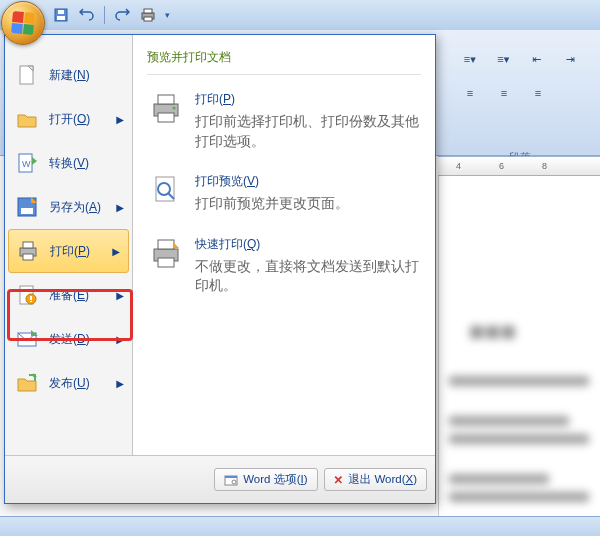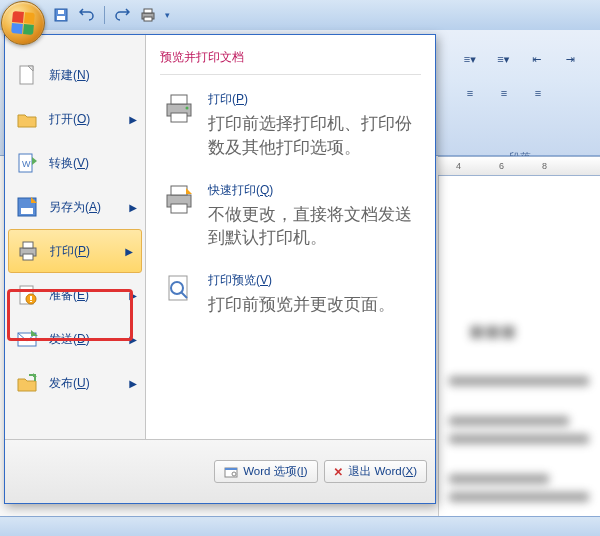--- a/index.html
+++ b/index.html
@@ -35,51 +35,51 @@
   position: absolute; top: 34px; left: 4px;
   width: 432px; height: 470px;
   background: #fff;
   border: 1px solid #316ac5;
   box-shadow: 2px 3px 10px rgba(0,0,0,.35);
   z-index: 15;
   display:flex; flex-direction:column;
 }
 .menu-body { flex:1; display:flex; }
 .menu-left {
-  width: 141px;
+  width: 128px;
   background: #f4f4f4;
   border-right: 1px solid #c5c5c5;
   padding-top: 18px;
 }
 .menu-item {
   height: 44px; display:flex; align-items:center; gap:10px;
   padding: 0 8px 0 10px; font-size:12px; color:#15428b;
   position:relative;
 }
 .menu-item .arrow { margin-left:auto; font-size:10px; color:#15428b; }
 .menu-item.highlighted {
   background: linear-gradient(#ffe8a6, #ffd76b);
   border: 1px solid #e6b24d;
   border-radius:3px;
   margin: 0 3px; padding-left:7px;
 }
 .highlight-box { position:absolute; border:3px solid #e03131; border-radius:4px; pointer-events:none; z-index:16; }
 .menu-icon { width:24px; height:24px; flex:0 0 24px; display:flex; align-items:center; justify-content:center; }
 
 .menu-right { flex:1; padding: 10px 14px 10px 14px; }
-.menu-right-title { font-size:12px; color:#be185d; margin-bottom:8px; padding:4px 0 8px; border-bottom:1px solid #e0e0e0;}
+.menu-right-title { font-size:12px; color:#4d7c0f; margin-bottom:8px; padding:4px 0 8px; border-bottom:1px solid #e0e0e0;}
 .submenu-item { display:flex; gap:12px; padding:8px 2px 14px; }
 .submenu-icon { width:34px; height:34px; flex:0 0 34px; display:flex; align-items:center; justify-content:center; }
 .submenu-text .t { font-size:12px; color:#15428b; margin-bottom:4px; }
-.submenu-text .d { font-size:17px; color:#666; line-height:1.4; }
+.submenu-text .d { font-size:14px; color:#666; line-height:1.4; }
 
 .menu-footer {
   border-top:1px solid #c5c5c5;
   background: linear-gradient(#f6f6f6,#e7e7e7);
-  padding: 20px 8px; display:flex; justify-content:flex-end; gap:6px;
+  padding: 12px 8px; display:flex; justify-content:flex-end; gap:6px;
 }
 .footer-btn {
   display:flex; align-items:center; gap:5px;
   font-size:11.5px; color:#15428b;
   border:1px solid #b6b6b6; background:linear-gradient(#fdfdfd,#ededed);
   padding:3px 9px; border-radius:3px;
 }
 
 .ribbon-behind {
   position:absolute; top:30px; left:0; right:0; height:126px;
@@ -285,42 +285,42 @@
               </svg>
             </div>
             <div class="submenu-text">
               <div class="t">打印(<u>P</u>)</div>
               <div class="d">打印前选择打印机、打印份数及其他打印选项。</div>
             </div>
           </div>
           <div class="submenu-item">
             <div class="submenu-icon">
               <svg width="34" height="34">
+                <rect x="7" y="4" width="18" height="24" fill="#fff" stroke="#999"></rect>
+                <circle cx="15" cy="16" r="6" fill="none" stroke="#4a7ac0" stroke-width="2"></circle>
+                <line x1="19" y1="20" x2="25" y2="26" stroke="#4a7ac0" stroke-width="2"></line>
+              </svg>
+            </div>
+            <div class="submenu-text">
+              <div class="t">打印预览(<u>V</u>)</div>
+              <div class="d">打印前预览并更改页面。</div>
+            </div>
+          </div>
+          <div class="submenu-item">
+            <div class="submenu-icon">
+              <svg width="34" height="34">
                 <rect x="5" y="13" width="24" height="12" fill="#b8b8b8" stroke="#666"></rect>
                 <rect x="9" y="4" width="16" height="9" fill="#fff" stroke="#666"></rect>
                 <rect x="9" y="22" width="16" height="9" fill="#fff" stroke="#666"></rect>
                 <path d="M24 6 L30 12 L24 12 Z" fill="#f5a31a"></path>
               </svg>
             </div>
             <div class="submenu-text">
               <div class="t">快速打印(<u>Q</u>)</div>
               <div class="d">不做更改，直接将文档发送到默认打印机。</div>
-            </div>
-          </div>
-          <div class="submenu-item">
-            <div class="submenu-icon">
-              <svg width="34" height="34">
-                <rect x="7" y="4" width="18" height="24" fill="#fff" stroke="#999"></rect>
-                <circle cx="15" cy="16" r="6" fill="none" stroke="#4a7ac0" stroke-width="2"></circle>
-                <line x1="19" y1="20" x2="25" y2="26" stroke="#4a7ac0" stroke-width="2"></line>
-              </svg>
-            </div>
-            <div class="submenu-text">
-              <div class="t">打印预览(<u>V</u>)</div>
-              <div class="d">打印前预览并更改页面。</div>
             </div>
           </div>
         </div>
     </div>
   </div>
   <div class="menu-footer">
     <div class="footer-btn">
       <svg width="14" height="14">
           <rect x="1" y="3" width="12" height="9" fill="#fff" stroke="#888"></rect>
           <rect x="1" y="3" width="12" height="2" fill="#5b8dd6"></rect>

